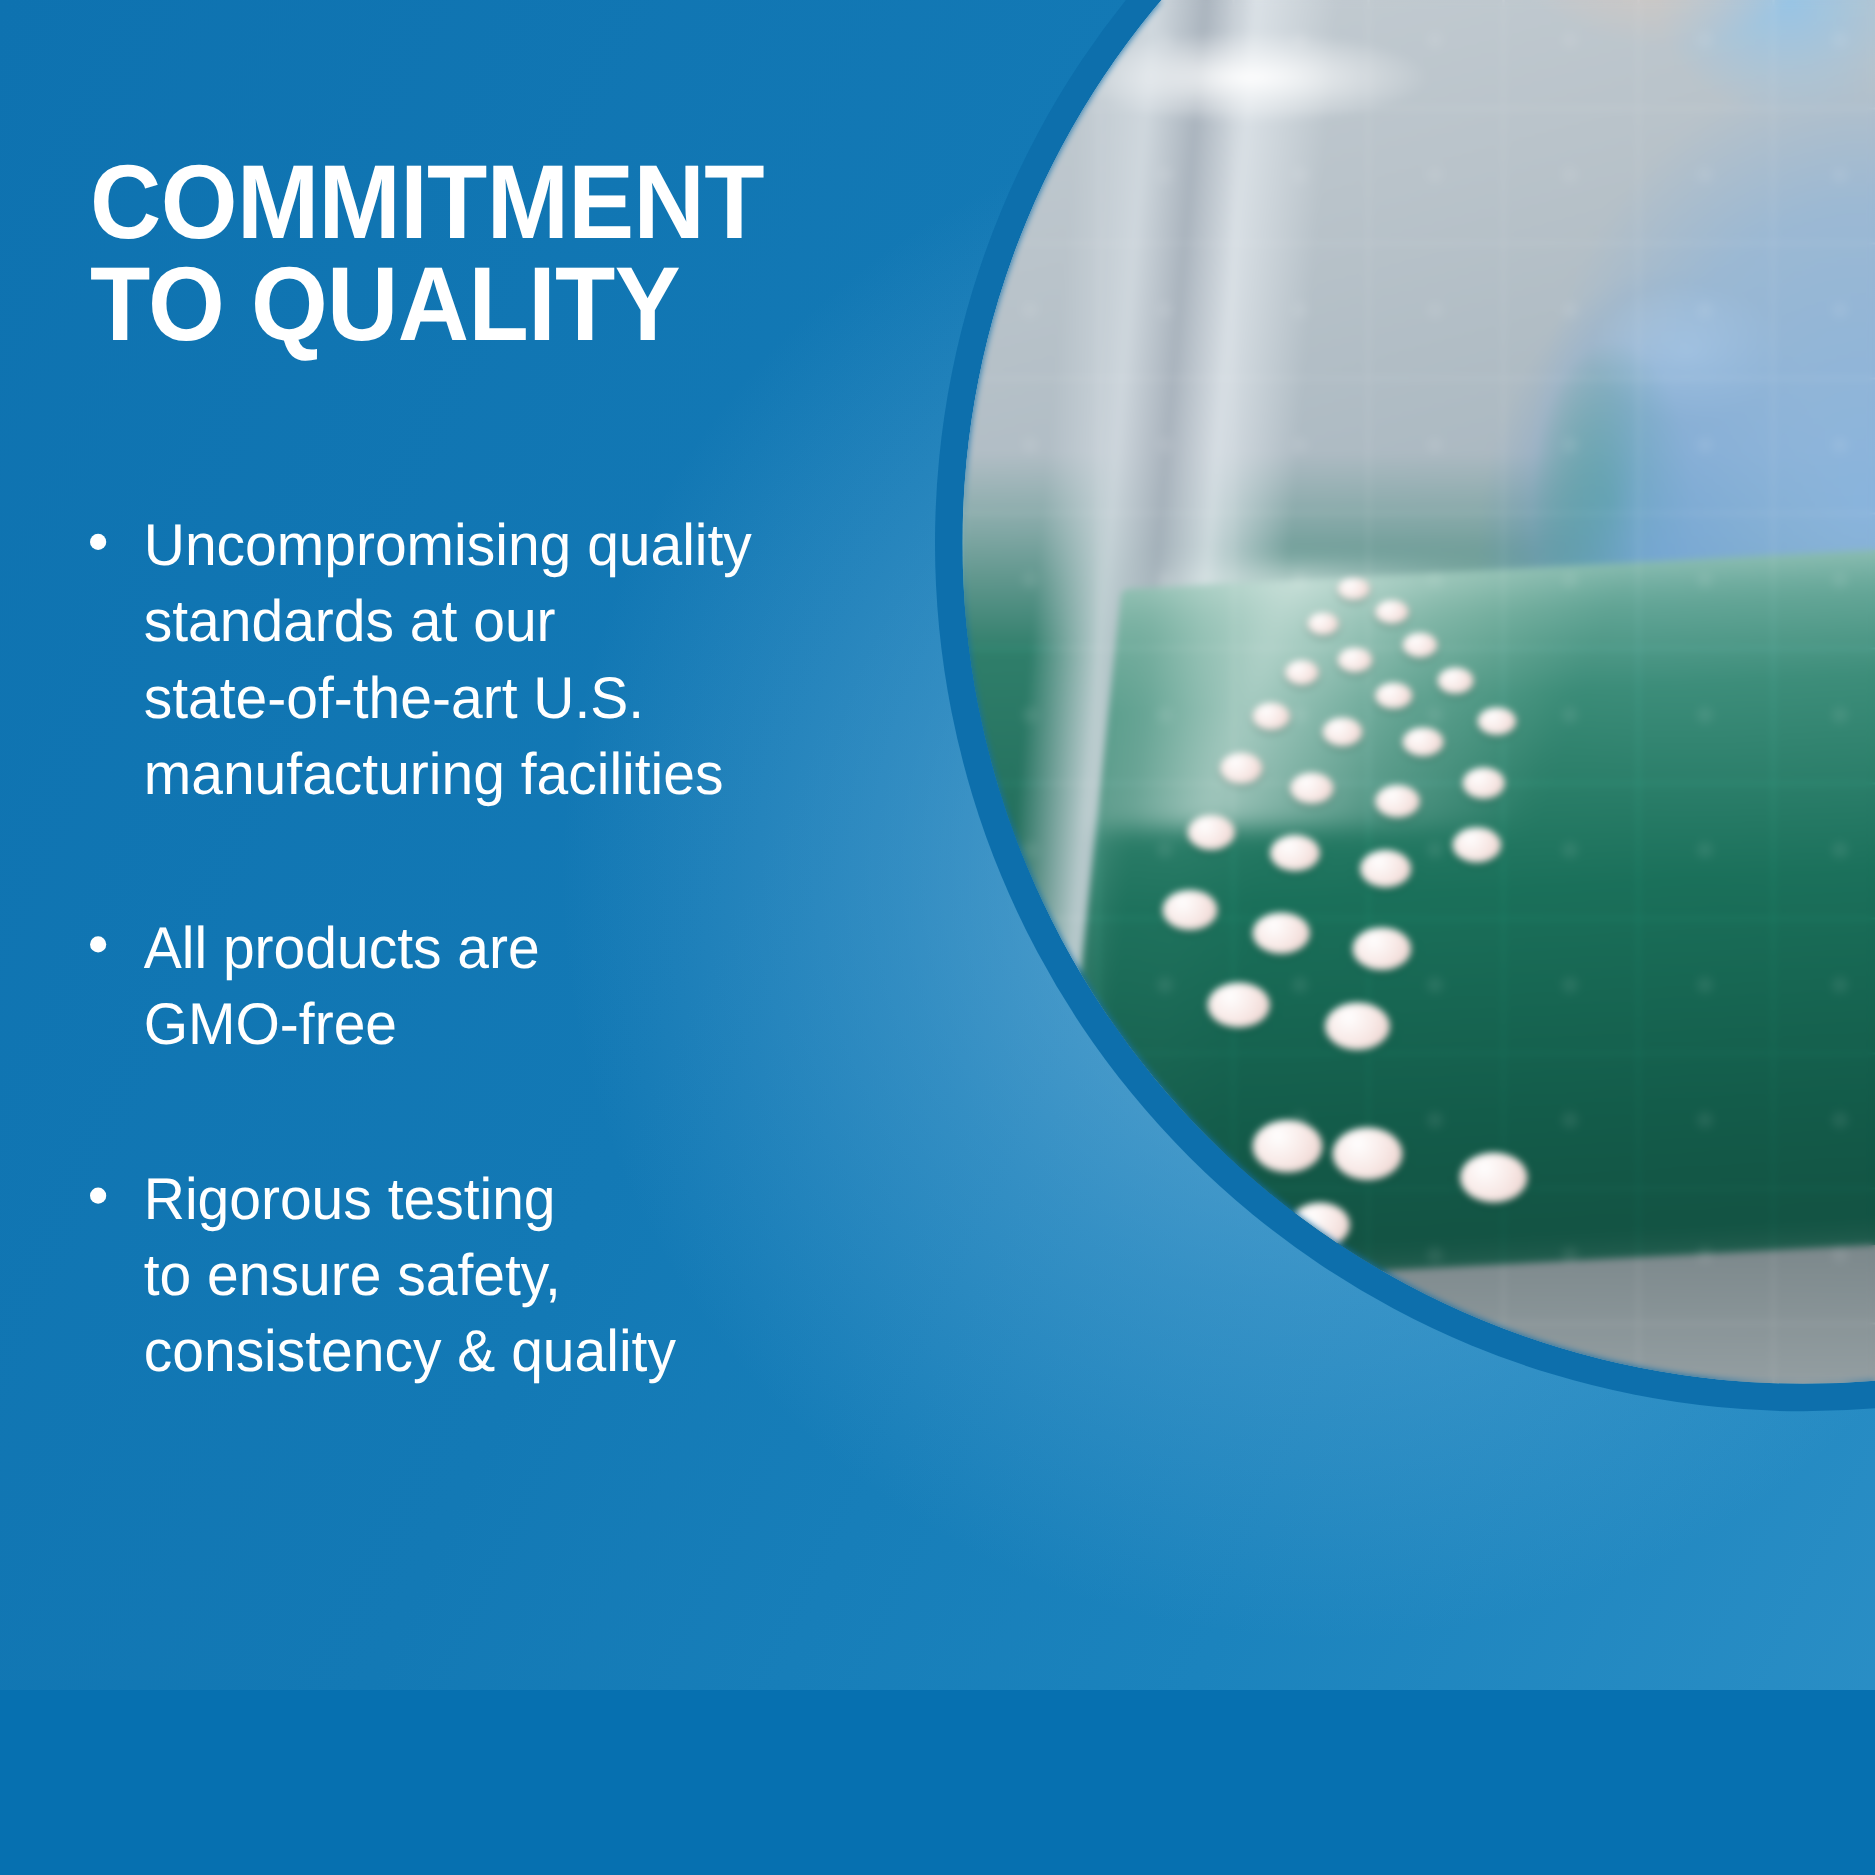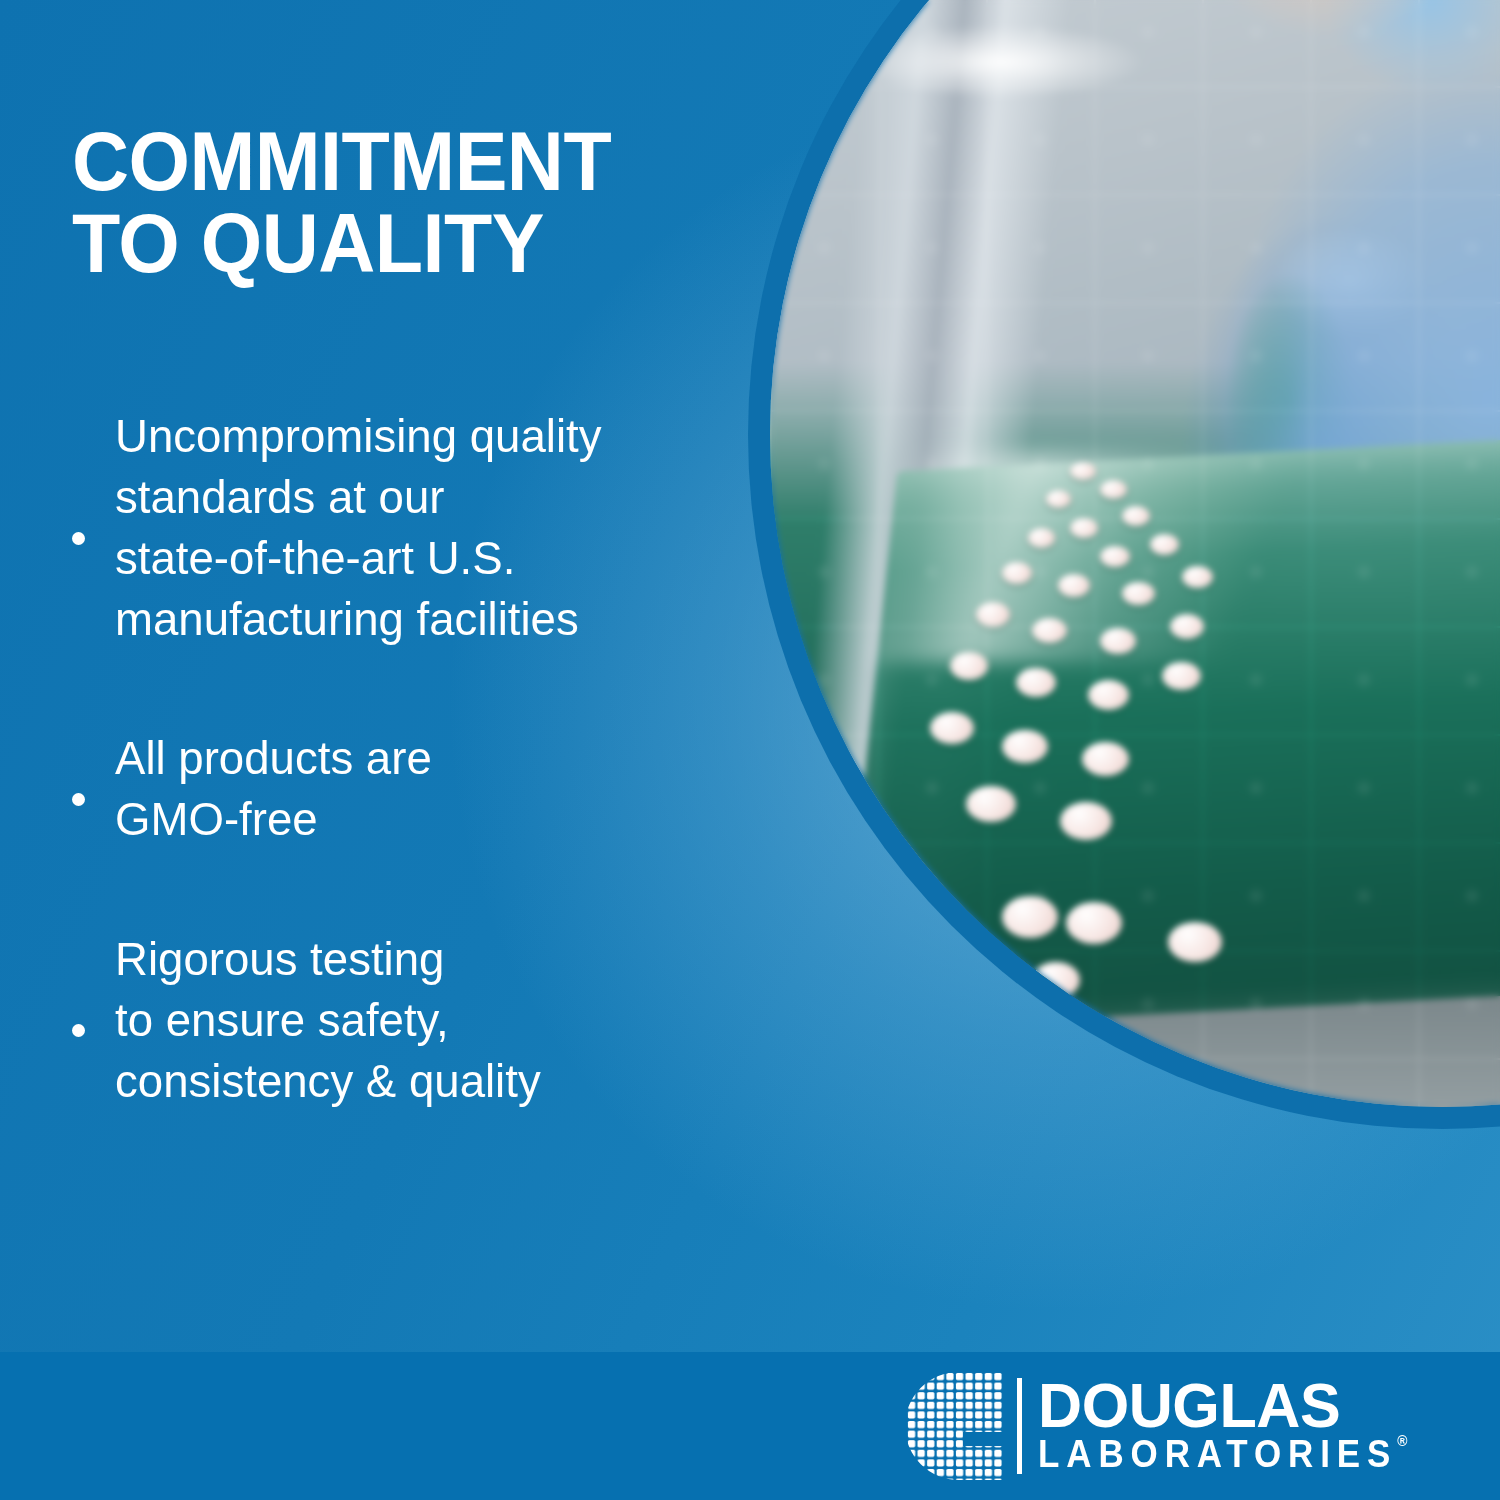--- a/index.html
+++ b/index.html
@@ -168,21 +168,21 @@
   .bullets {
     position: absolute;
     left: 72px;
     top: 405px;
     width: 700px;
   }
 
   .bullet-row {
     position: relative;
     display: flex;
-    align-items: center;
+    align-items: flex-start;
     margin-bottom: 78px;
   }
 
   .bullet-dot {
     flex: none;
     width: 13px;
     height: 13px;
     border-radius: 50%;
     background: #ffffff;
     margin-top: 22px;
@@ -332,42 +332,14 @@
       <span class="bullet-dot"></span>
       <span class="bullet-text">Rigorous testing
 to ensure safety,
 consistency &amp; quality</span>
     </div>
 
   </div>
 
   <div class="footer-bar"></div>
 
-  <div class="logo">
-
-    <div class="logo-mark">
-      <svg width="96" height="108" viewBox="0 0 96 108" aria-hidden="true">
-        <defs>
-          <pattern id="grid" x="0" y="0" width="9.6" height="9.6" patternUnits="userSpaceOnUse">
-            <rect x="0.9" y="0.9" width="7.3" height="7.3" rx="1.6" fill="#ffffff"></rect>
-          </pattern>
-          <clipPath id="gshape">
-            <path d="M52,0 A54,54 0 1 0 52,108 L52,108 L96,108 L96,74 L56,74 L56,60 L96,60 L96,0 Z"></path>
-          </clipPath>
-        </defs>
-        <g clip-path="url(#gshape)">
-          <rect x="0" y="0" width="96" height="108" fill="url(#grid)"></rect>
-        </g>
-      </svg>
-    </div>
-
-    <div class="logo-divider"></div>
-
-    <div class="logo-words">
-      <div class="logo-douglas">DOUGLAS</div>
-      <div class="logo-labs">
-        <span>LABORATORIES</span><span class="logo-reg">®</span>
-      </div>
-    </div>
-
-  </div>
 
 </div>
 
 </body></html>

